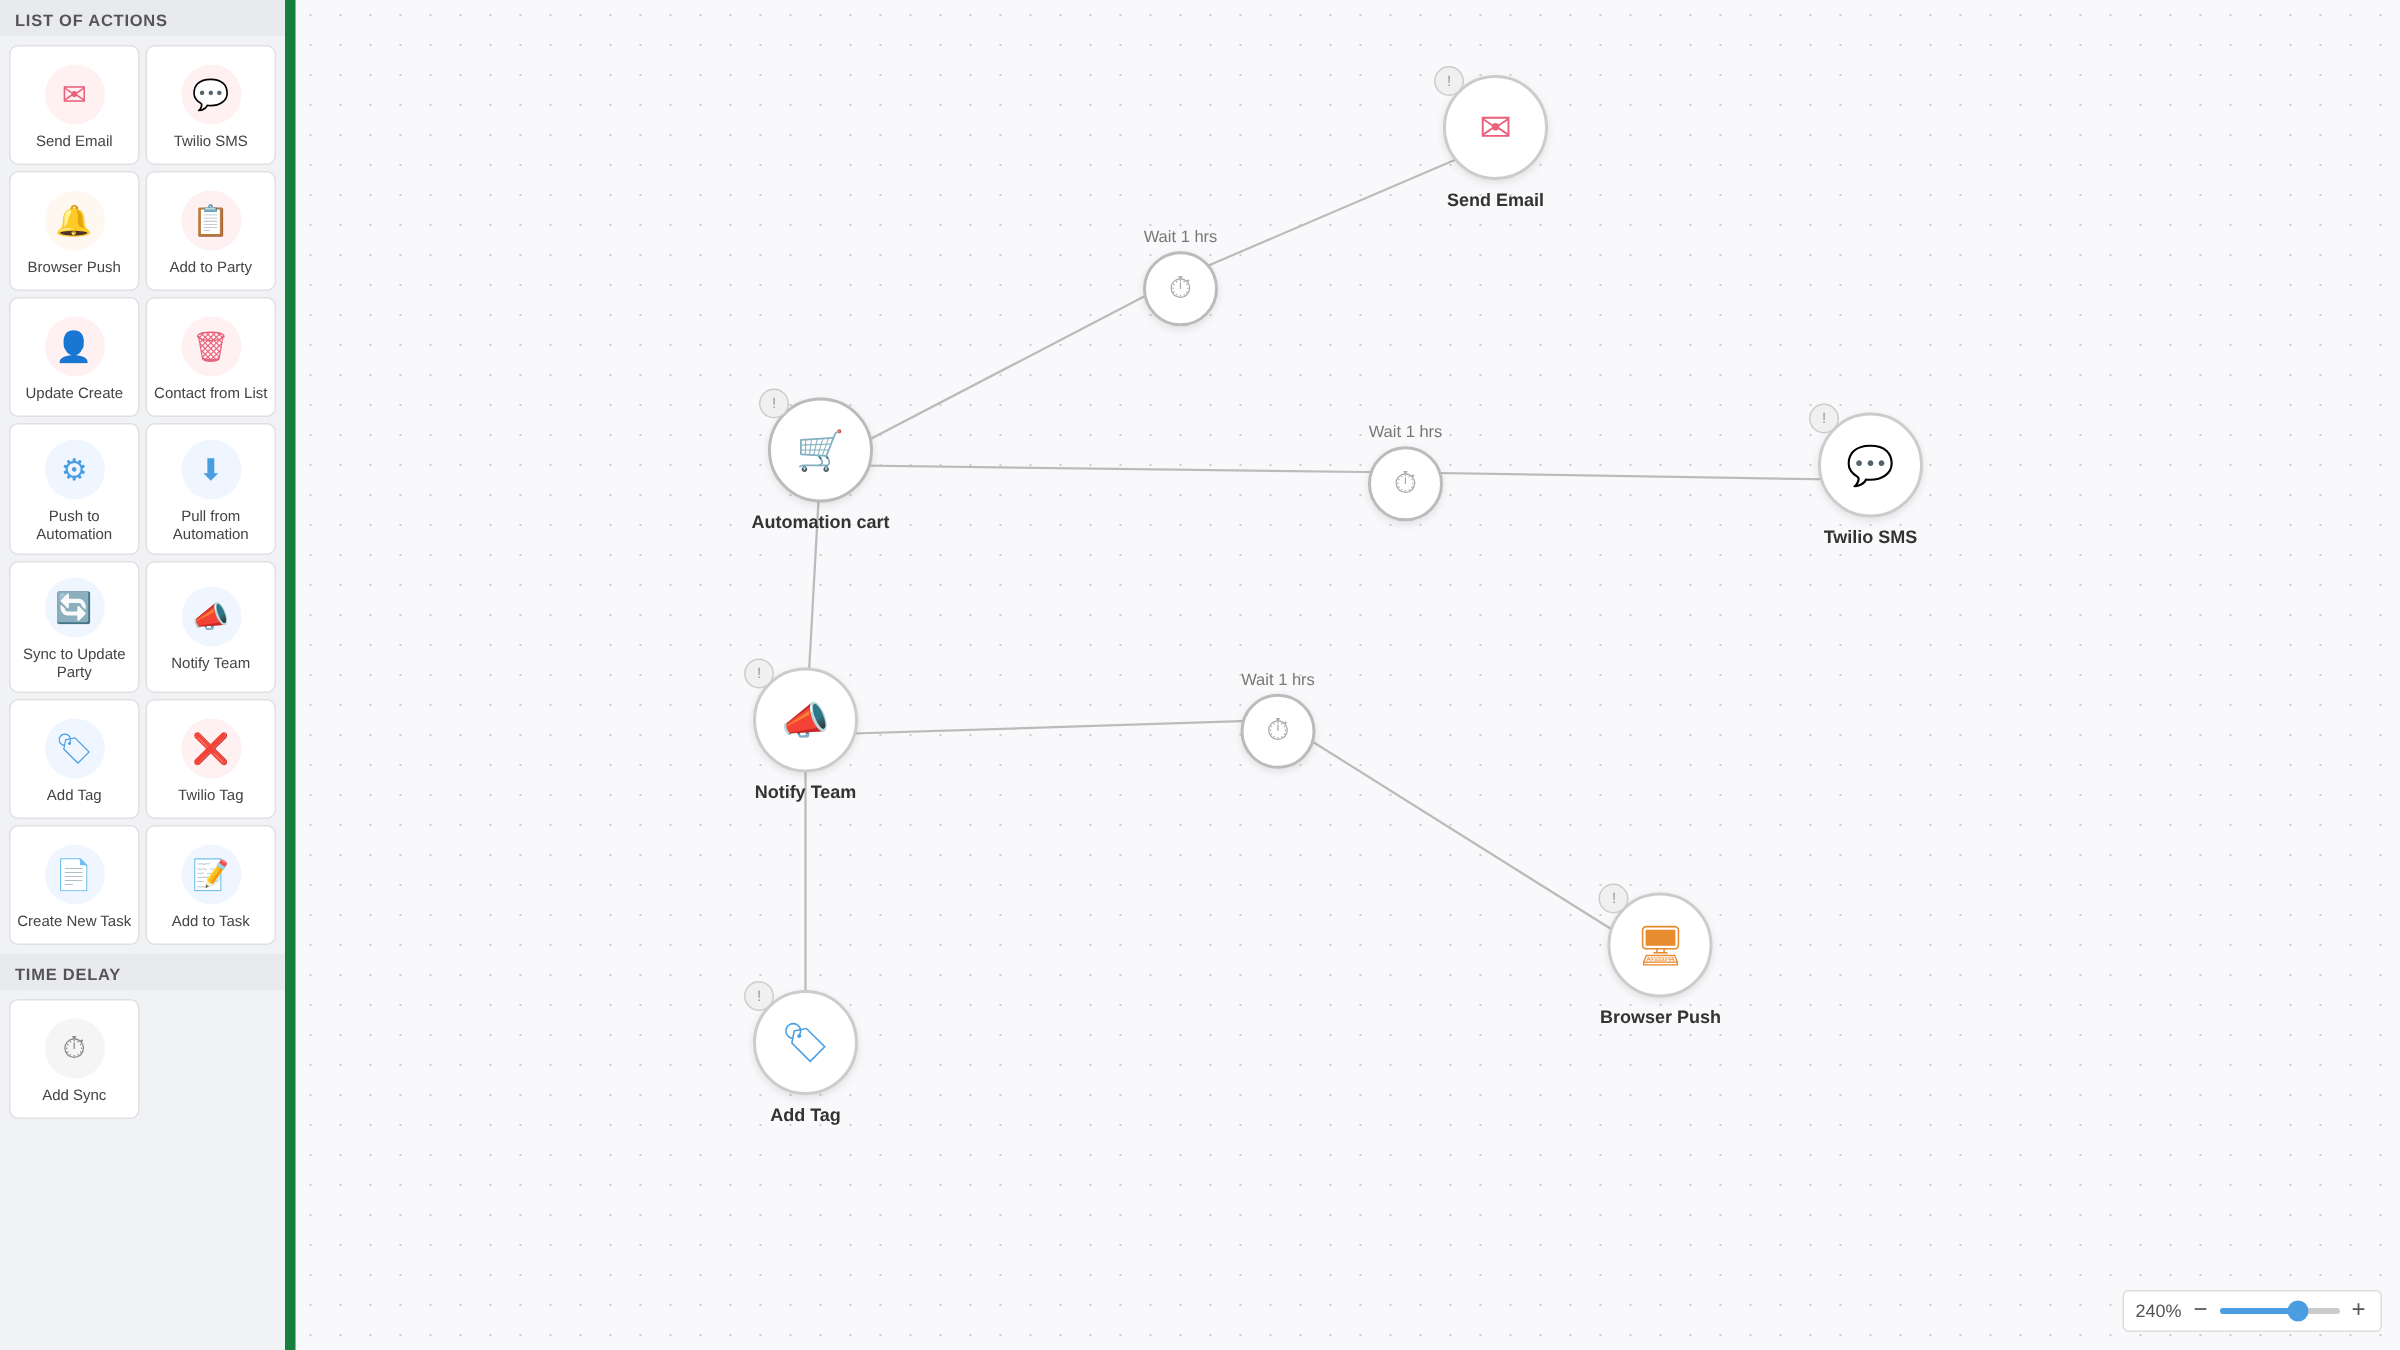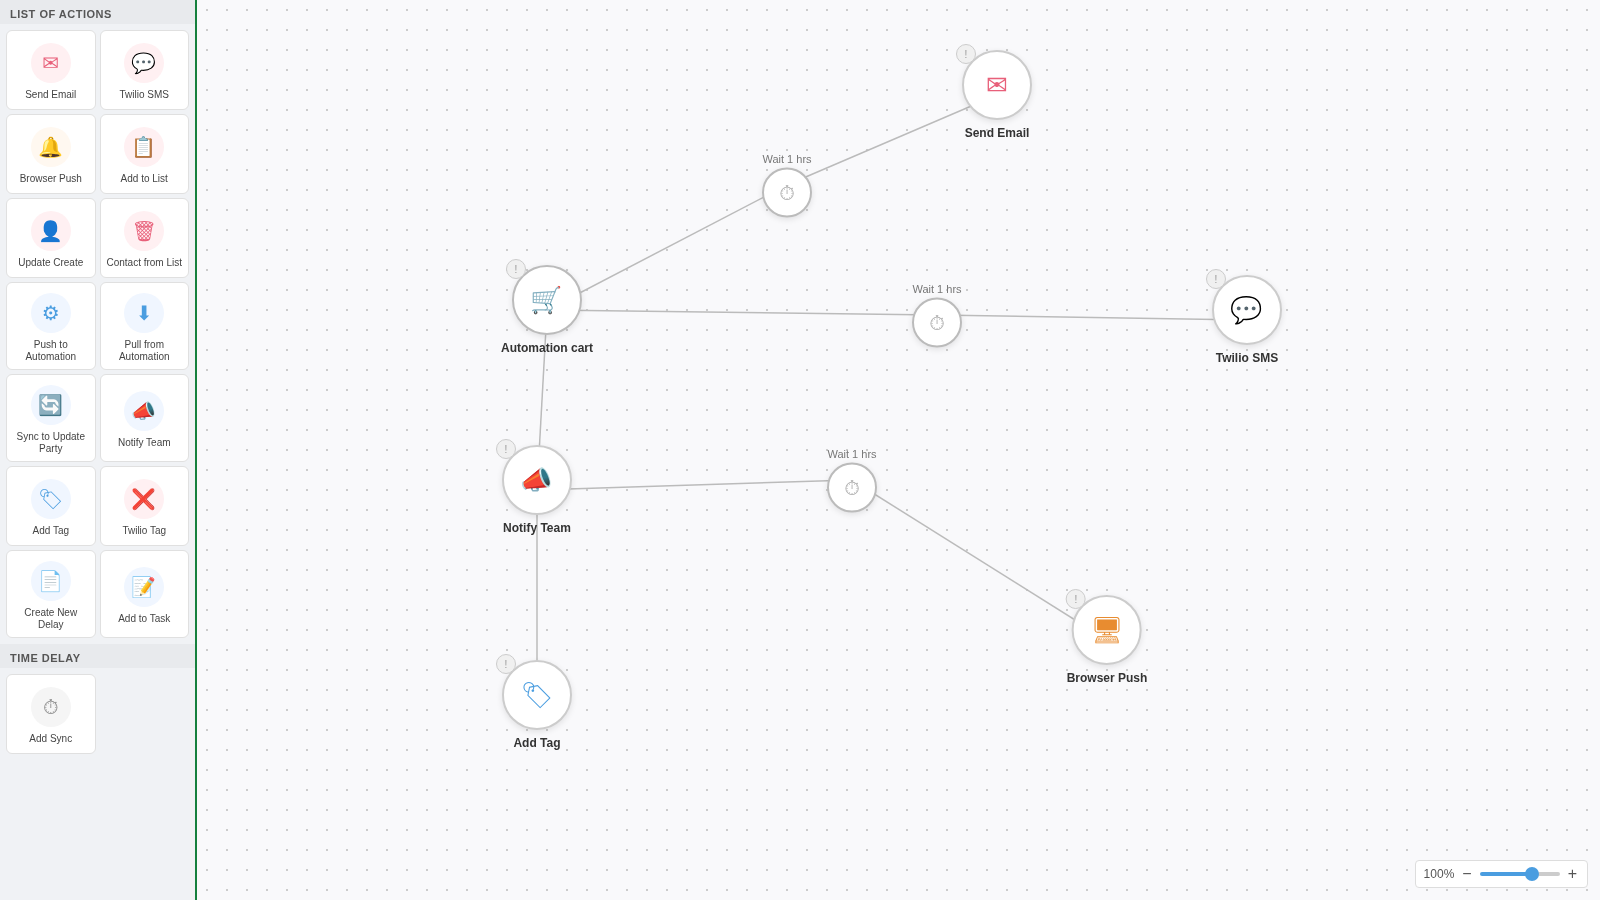--- a/index.html
+++ b/index.html
@@ -3,21 +3,21 @@
   <meta charset="utf-8">
   <style>
     * { box-sizing: border-box; margin: 0; padding: 0; }
     body { font-family: Arial, sans-serif; background: #f5f5f5; display: flex; height: 900px; overflow: hidden; }
 
     
     #sidebar {
       width: 197px;
       min-width: 197px;
       background: #f0f2f5;
-      border-right: 2px solid #15803d;
+      border-right: 7px solid #15803d;
       display: flex;
       flex-direction: column;
       overflow-y: auto;
       z-index: 10;
     }
     .sidebar-section-title {
       font-size: 11px;
       font-weight: bold;
       color: #555;
       padding: 8px 10px 4px 10px;
@@ -184,21 +184,21 @@
       <div class="sidebar-item">
     <div class="icon-circle" style="background:#fff8f0; color:#e88c30;">
       <span style="font-size:20px">🔔</span>
     </div>
     <span class="item-label">Browser Push</span>
   </div>
       <div class="sidebar-item">
     <div class="icon-circle" style="background:#fff0f2; color:#e8607a;">
       <span style="font-size:20px">📋</span>
     </div>
-    <span class="item-label">Add to List</span>
+    <span class="item-label">Add to Party</span>
   </div>
       <div class="sidebar-item">
     <div class="icon-circle" style="background:#fff0f2; color:#e8607a;">
       <span style="font-size:20px">👤</span>
     </div>
     <span class="item-label">Update Create</span>
   </div>
       <div class="sidebar-item">
     <div class="icon-circle" style="background:#fff0f2; color:#e8607a;">
       <span style="font-size:20px">🗑</span>
@@ -238,21 +238,21 @@
       <div class="sidebar-item">
     <div class="icon-circle" style="background:#fff0f2; color:#e8607a;">
       <span style="font-size:20px">❌</span>
     </div>
     <span class="item-label">Twilio Tag</span>
   </div>
       <div class="sidebar-item">
     <div class="icon-circle" style="background:#f0f6ff; color:#4a9de0;">
       <span style="font-size:20px">📄</span>
     </div>
-    <span class="item-label">Create New Delay</span>
+    <span class="item-label">Create New Task</span>
   </div>
       <div class="sidebar-item">
     <div class="icon-circle" style="background:#f0f6ff; color:#4a9de0;">
       <span style="font-size:20px">📝</span>
     </div>
     <span class="item-label">Add to Task</span>
   </div>
     </div>
   <div class="sidebar-section-title">TIME DELAY</div>
   <div class="sidebar-grid" id="delay-grid">
@@ -272,21 +272,21 @@
       <line x1="590" y1="185" x2="800" y2="95" stroke="#bbb" stroke-width="1.5"></line>
       <line x1="350" y1="310" x2="740" y2="315" stroke="#bbb" stroke-width="1.5"></line>
       <line x1="740" y1="315" x2="1050" y2="320" stroke="#bbb" stroke-width="1.5"></line>
       <line x1="350" y1="310" x2="340" y2="490" stroke="#bbb" stroke-width="1.5"></line>
       <line x1="340" y1="490" x2="655" y2="480" stroke="#bbb" stroke-width="1.5"></line>
       <line x1="655" y1="480" x2="910" y2="640" stroke="#bbb" stroke-width="1.5"></line>
       <line x1="340" y1="490" x2="340" y2="705" stroke="#bbb" stroke-width="1.5"></line>
     </svg>
 
   <div id="zoom-bar">
-    <span>100%</span>
+    <span>240%</span>
     <button>−</button>
     <input type="range" id="zoom-slider" min="10" max="200" value="140" style="">
     <button>+</button>
   </div>
 <div class="flow-node" style="left: 350px; top: 310px; transform: translate(-50%, -50%);">
         <div class="node-circle" style="border-color:#bbb;">
           <div class="node-warning">!</div>
           <span style="font-size:26px;color:#888">🛒</span>
         </div>
         <span class="node-label">Automation cart</span>

